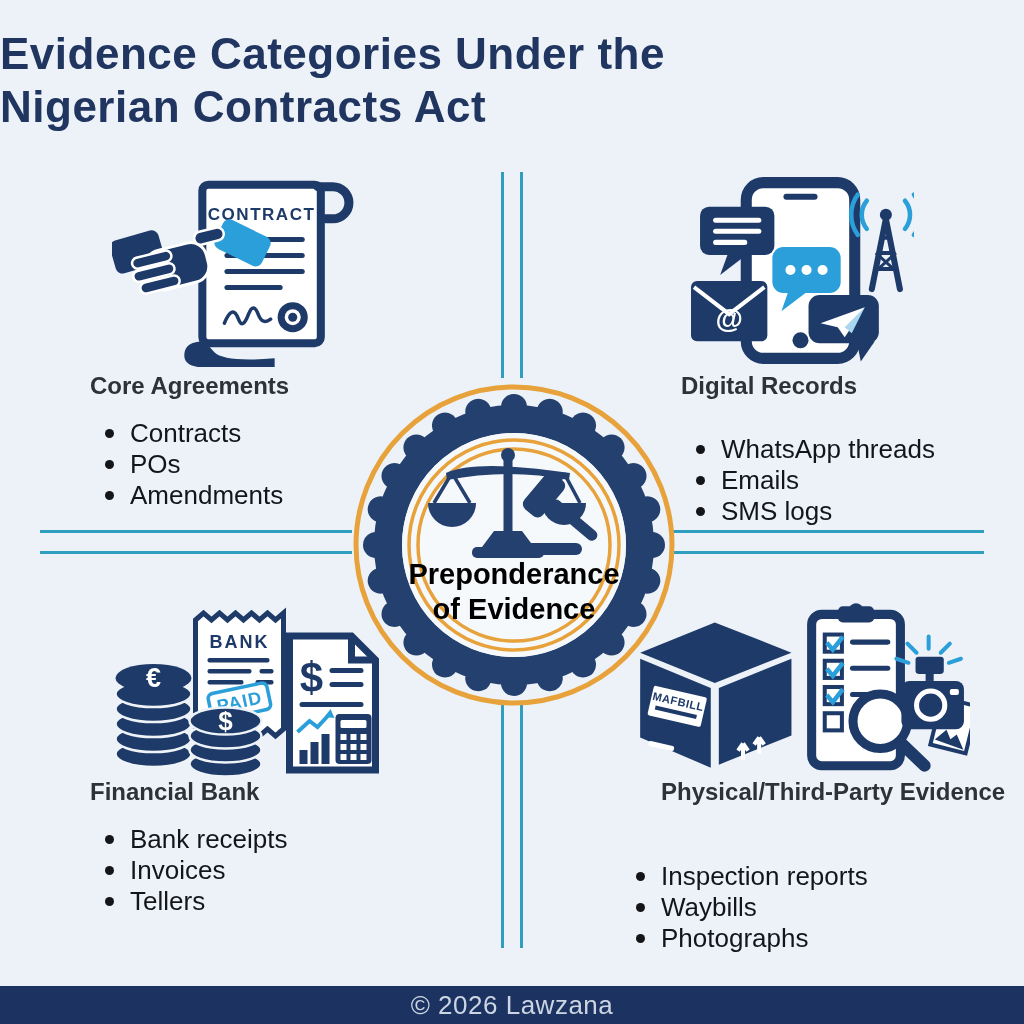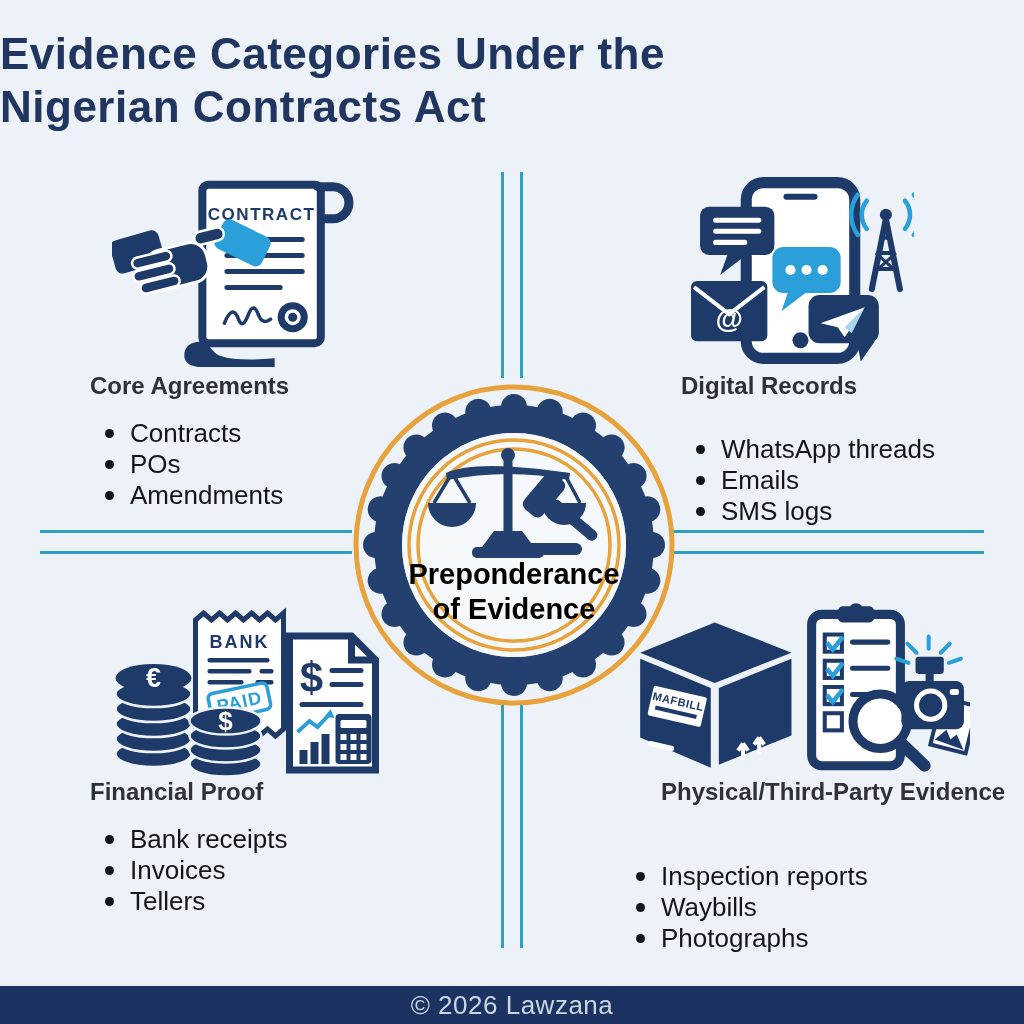--- a/index.html
+++ b/index.html
@@ -274,21 +274,21 @@
           <rect x="237" y="150" width="6" height="6" fill="#ffffff"></rect>
             <rect x="247" y="150" width="6" height="6" fill="#ffffff"></rect>
             <rect x="257" y="150" width="6" height="6" fill="#ffffff"></rect>
           <rect x="237" y="160" width="6" height="6" fill="#ffffff"></rect>
             <rect x="247" y="160" width="6" height="6" fill="#ffffff"></rect>
             <rect x="257" y="160" width="6" height="6" fill="#ffffff"></rect>
         </g>
       </g>
     </svg>
   </div>
-  <div class="quad-heading" style="left:90px;top:778px;">Financial Proof</div>
+  <div class="quad-heading" style="left:90px;top:778px;">Financial Bank</div>
   <div class="bullet-list" style="left:105px;top:824px;">
     <div class="bullet-row">
         <span class="bullet-dot"></span>
         <span>Bank receipts</span>
       </div>
     <div class="bullet-row">
         <span class="bullet-dot"></span>
         <span>Invoices</span>
       </div>
     <div class="bullet-row">

